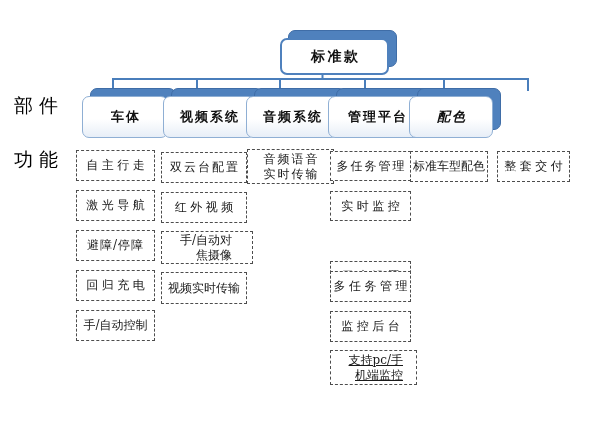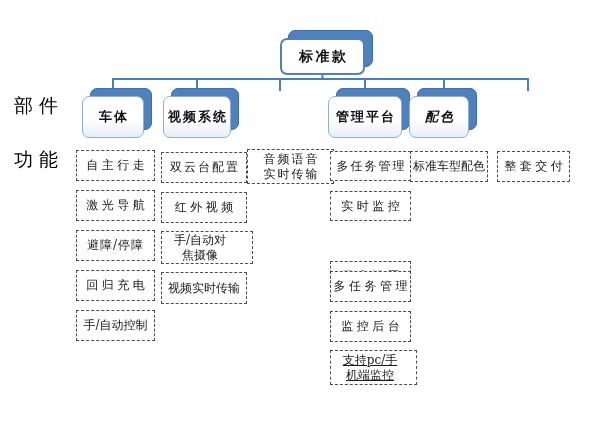--- a/index.html
+++ b/index.html
@@ -2,21 +2,21 @@
 <html><head>
 <meta charset="utf-8">
 <style>
   html,body{margin:0;padding:0;background:#ffffff;}
   .canvas{
     position:relative;width:600px;height:428px;background:#ffffff;
     font-family:"DejaVu Serif","Liberation Serif",serif;overflow:hidden;
   }
   svg.lines{position:absolute;left:0;top:0;}
   
-  .dual{position:absolute;}
+  .dual{position:absolute;padding-left:24px;}
   .dual .back{
     position:absolute;left:8px;top:0;right:0;bottom:8px;
     background:#4f81bd;border:1px solid #3f6da7;border-radius:7px;
   }
   .dual .front{
     position:absolute;left:0;top:8px;right:8px;bottom:0;
     background:linear-gradient(180deg,#ffffff 55%,#e7eef7 100%);
     border:1.5px solid #8fafd4;border-radius:7px;
     display:flex;align-items:center;justify-content:center;
   }
@@ -27,21 +27,21 @@
   .item{
     position:absolute;border:1px dashed #4d4d4d;background:#ffffff;
     display:flex;align-items:center;justify-content:center;
   }
   .item.al{justify-content:flex-start;padding-left:6px;}
   .t{font-size:12px;line-height:15px;color:#1a1a1a;letter-spacing:1px;text-align:center;}
   .nw{white-space:nowrap;}
   .sp{letter-spacing:3.5px;margin-right:-3.5px;}
   .sp2{letter-spacing:2px;margin-right:-2px;}
   .tight{letter-spacing:0;}
-  .left{text-align:center;}
+  .left{text-align:right;}
   .mw62{max-width:62px;}
   .mw64{max-width:64px;}
   .mw66{max-width:66px;text-decoration:underline;}
   .side-label{
     position:absolute;font-size:19px;font-weight:normal;color:#000000;
     letter-spacing:6px;white-space:nowrap;line-height:24px;
   }
 </style>
 </head>
 <body>
@@ -74,20 +74,26 @@
   <div class="dual" style="left:82px;top:88px;width:70px;height:50px;">
     <div class="back"></div>
     <div class="front">
       <span class="cat-label">车体</span>
     </div>
   </div>
   <div class="dual" style="left:163px;top:88px;width:76px;height:50px;">
     <div class="back"></div>
     <div class="front">
       <span class="cat-label">视频系统</span>
+    </div>
+  </div>
+  <div class="dual" style="left:246px;top:88px;width:76px;height:50px;">
+    <div class="back"></div>
+    <div class="front">
+      <span class="cat-label">音频系统</span>
     </div>
   </div>
   <div class="dual" style="left:328px;top:88px;width:82px;height:50px;">
     <div class="back"></div>
     <div class="front">
       <span class="cat-label">管理平台</span>
     </div>
   </div>
   <div class="dual" style="left:409px;top:88px;width:68px;height:50px;font-style:italic;">
     <div class="back"></div>

